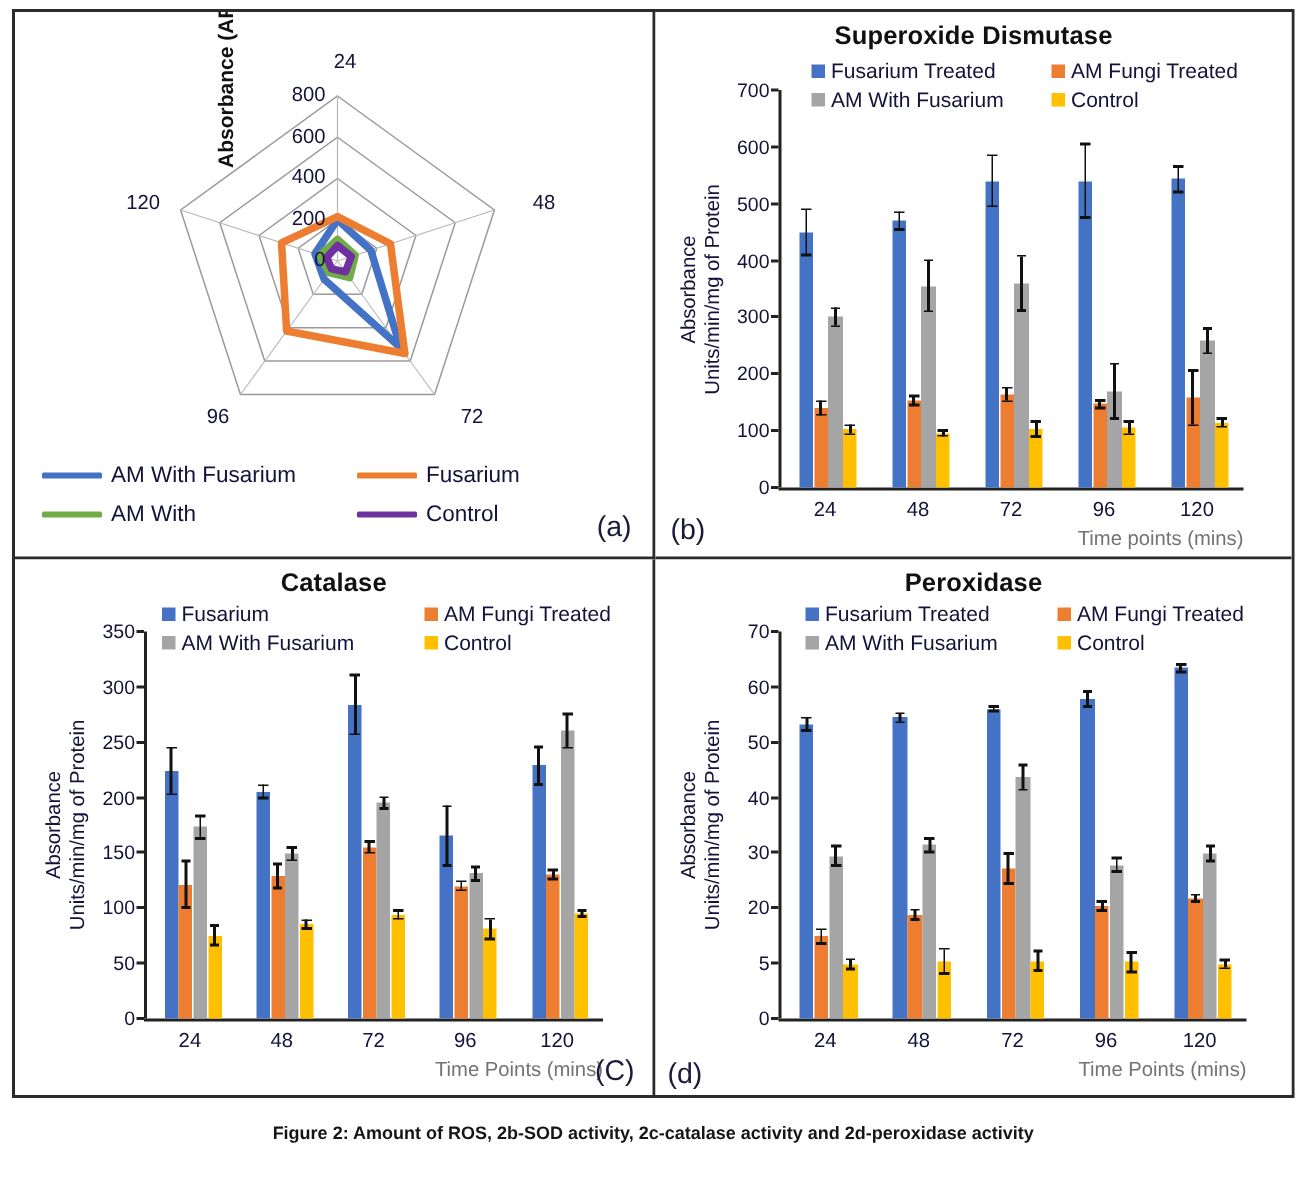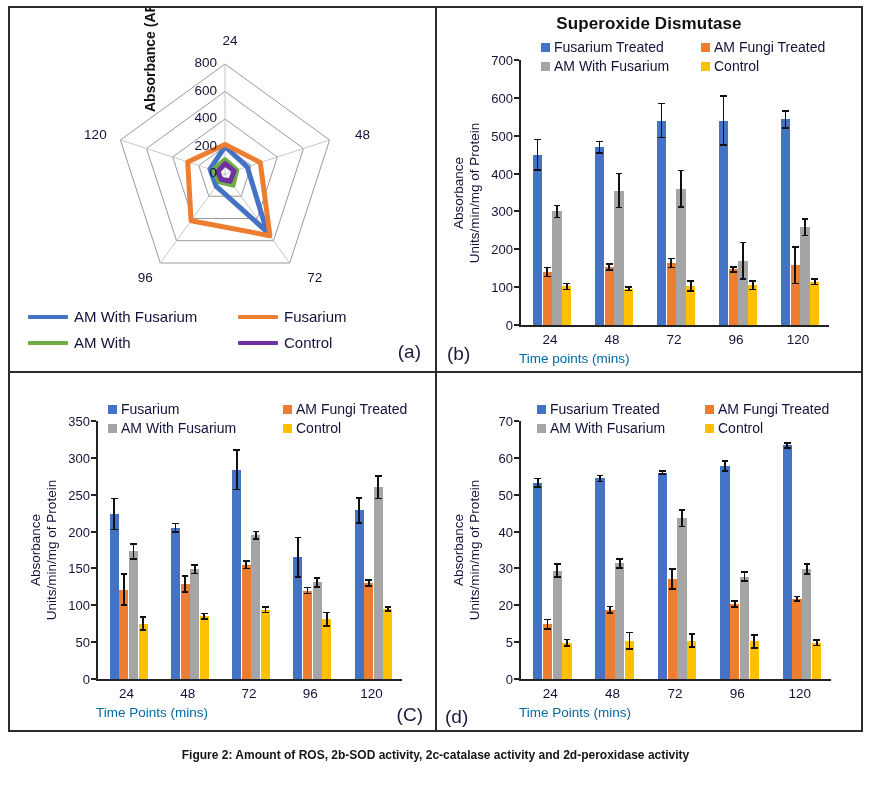--- a/index.html
+++ b/index.html
@@ -18,21 +18,21 @@
   .panel-title{position:absolute;width:100%;text-align:center;font-weight:bold;
       font-size:17px;color:#111;letter-spacing:.1px;}
   .panel-tag{position:absolute;font-size:19px;color:#1a1a3a;font-weight:normal;}
 
   
   .axis-line{position:absolute;background:#222;}
   .tick{position:absolute;background:#222;width:5px;height:2px;}
   .ytick-label{position:absolute;text-align:right;font-size:13px;color:#12123a;
       transform:translateY(-50%);white-space:nowrap;}
   .xtick-label{position:absolute;text-align:center;font-size:13.5px;color:#12123a;white-space:nowrap;}
-  .axis-title{position:absolute;font-size:13.5px;color:#0369a1;white-space:nowrap;text-align:left;}
+  .axis-title{position:absolute;font-size:13.5px;color:#737373;white-space:nowrap;text-align:right;}
   .ylabel-wrap{position:absolute;transform-origin:0 0;}
   .ylabel-wrap span{display:block;font-size:13.5px;color:#12123a;white-space:nowrap;text-align:center;line-height:1.18;}
 
   
   .blegend{position:absolute;font-size:14px;color:#12123a;}
   .blegend .lrow{display:flex;align-items:center;margin-bottom:3px;}
   .blegend .litem{display:flex;align-items:center;white-space:nowrap;}
   .lswatch{width:9px;height:9px;margin-right:4px;flex:0 0 auto;}
   .errbar{position:absolute;width:1.7px;background:#111;}
   .errcap{position:absolute;height:1.7px;background:#111;}
@@ -243,20 +243,21 @@
           <div class="axis-title" style="left: 82px; top: 343px; width: 310px;">Time  points (mins)</div>
           <div class="ylabel-wrap" style="left: 30px; top: 184.5px; transform: rotate(-90deg) translate(-50%, -50%);">
             <span>Absorbance</span>
             <span>Units/min/mg of Protein</span>
           </div>
         </div>
       <div class="panel-tag" style="left:10px;bottom:6px;">(b)</div>
     </div>
 
     <div class="panel" id="panel-c">
+      <div class="panel-title" style="top:6px;">Catalase</div>
       <div class="blegend" style="left:98px;top:28px;">
         <div class="lrow">
           <div class="litem" style="width:175px">
             <span class="lswatch" style="background:#4472C4"></span>
             <span>Fusarium</span>
             </div>
           <div class="litem">
             <span class="lswatch" style="background:#ED7D31"></span>
             <span>AM Fungi Treated</span>
             </div>
@@ -379,20 +380,21 @@
           <div class="axis-title" style="left: 86px; top: 332px; width: 306px;">Time  Points (mins)</div>
           <div class="ylabel-wrap" style="left: 34px; top: 177px; transform: rotate(-90deg) translate(-50%, -50%);">
             <span>Absorbance</span>
             <span>Units/min/mg of Protein</span>
           </div>
         </div>
       <div class="panel-tag" style="right:12px;bottom:4px;">(C)</div>
     </div>
 
     <div class="panel" id="panel-d">
+      <div class="panel-title" style="top:6px;">Peroxidase</div>
       <div class="blegend" style="left:100px;top:28px;">
         <div class="lrow">
           <div class="litem" style="width:168px">
             <span class="lswatch" style="background:#4472C4"></span>
             <span>Fusarium Treated</span>
             </div>
           <div class="litem">
             <span class="lswatch" style="background:#ED7D31"></span>
             <span>AM Fungi Treated</span>
             </div>

